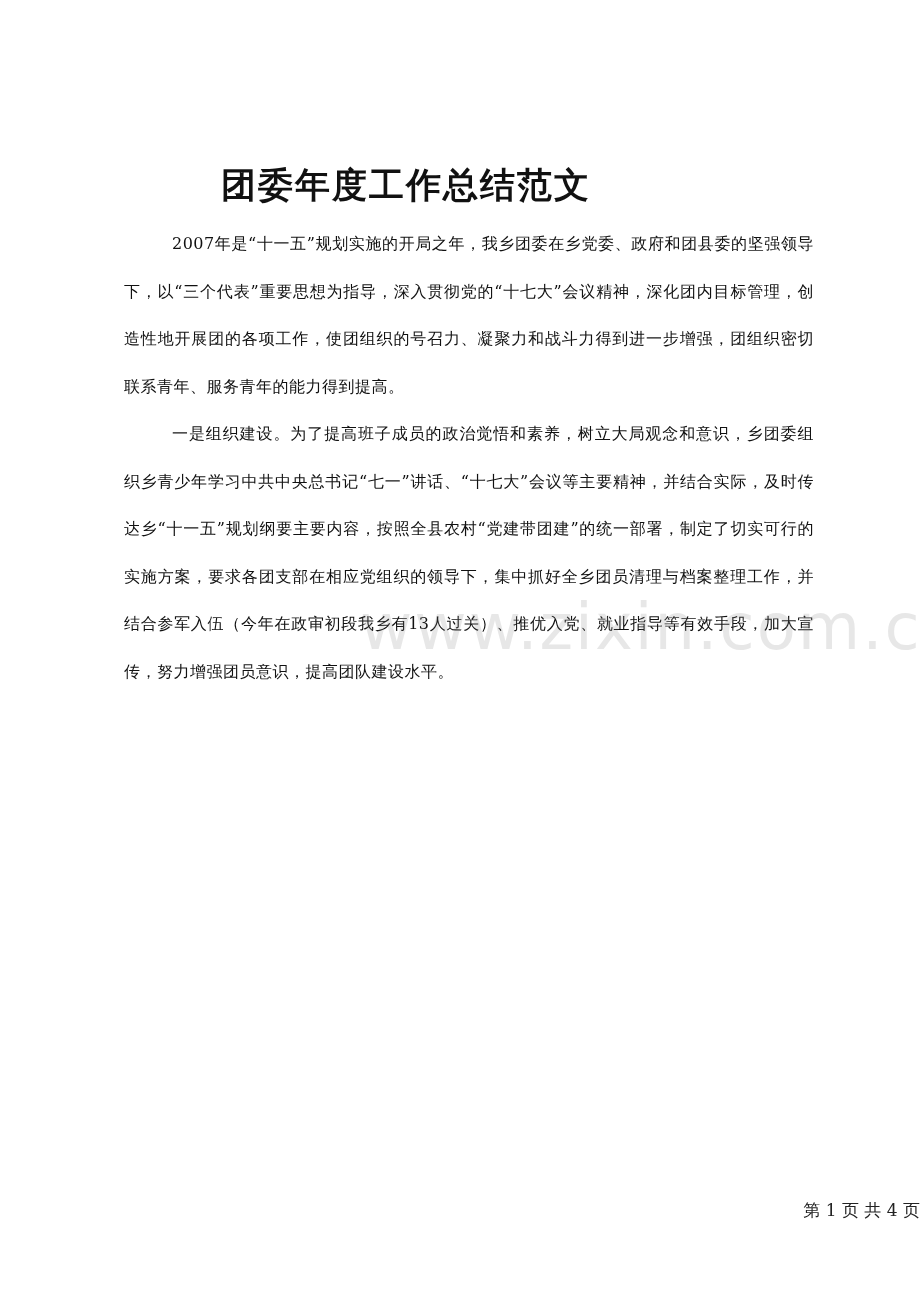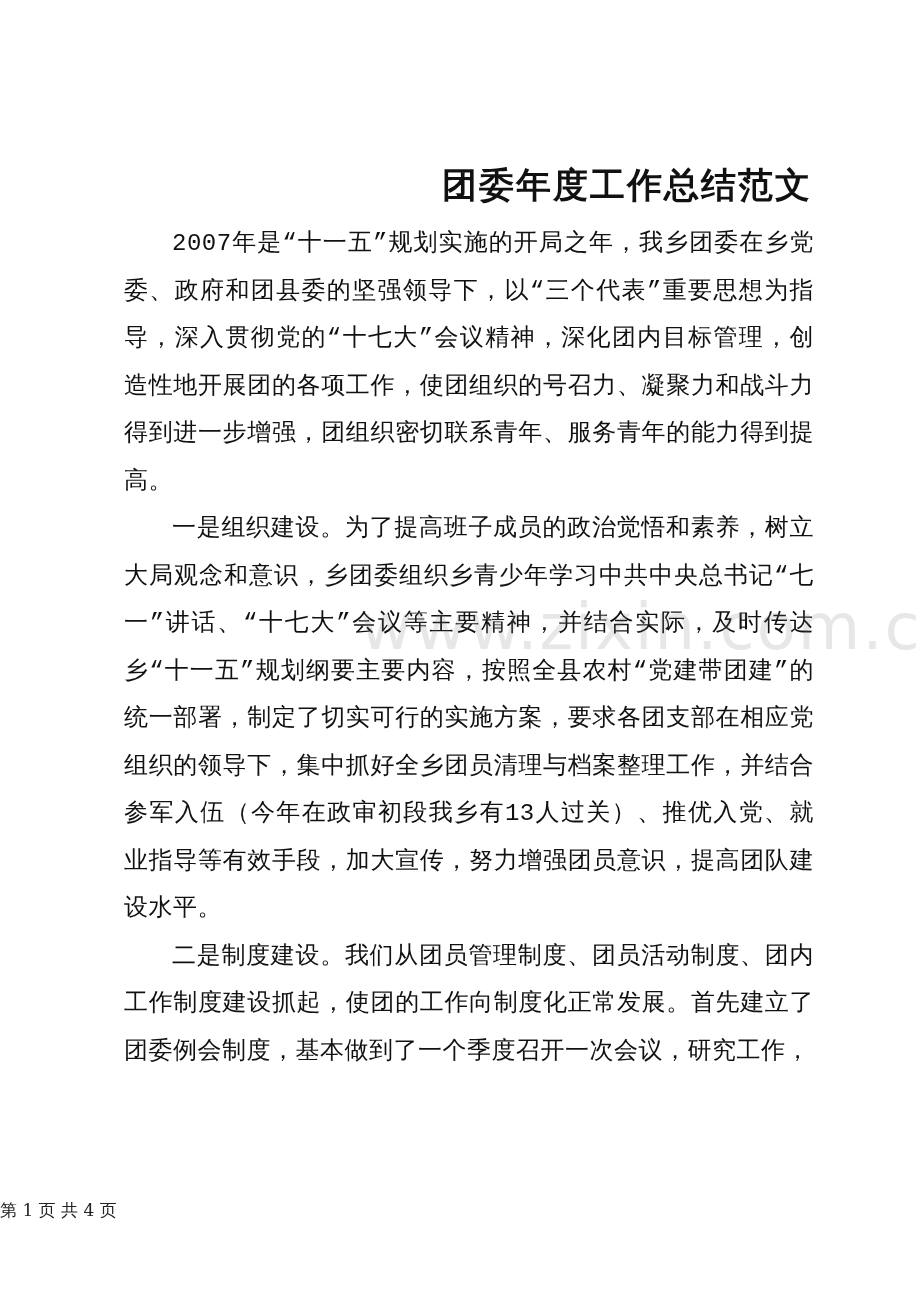--- a/index.html
+++ b/index.html
@@ -1,32 +1,31 @@
 <!DOCTYPE html>
 <html><head>
   <meta charset="utf-8">
   <style>
     html, body { margin: 0; padding: 0; background: #ffffff; }
     body { width: 920px; height: 1302px; position: relative; overflow: hidden; font-family: "DejaVu Serif", "Liberation Serif", serif; color: #111; }
     .page { position: absolute; left: 0; top: 0; width: 920px; height: 1302px; background: #fff; }
-    .title { position: absolute; left: 0; top: 162px; width: 812px; text-align: right; font-family: "DejaVu Sans", "Liberation Sans", sans-serif; font-size: 35px; font-weight: bold; letter-spacing: 2px; color: #111; line-height: 46px; }
+    .title { position: absolute; left: 0; top: 162px; width: 812px; text-align: center; font-family: "DejaVu Sans", "Liberation Sans", sans-serif; font-size: 35px; font-weight: bold; letter-spacing: 2px; color: #111; line-height: 46px; }
     .body-text { position: absolute; left: 124px; top: 220px; width: 690px; }
-    .para { margin: 0; font-size: 24px; line-height: 47.5px; text-align: justify; text-align-last: left; letter-spacing: 0.5px; font-family: Liberation Mono, monospace; }
+    .para { margin: 0; font-size: 16px; line-height: 47.5px; text-align: justify; text-align-last: left; letter-spacing: 0.5px; }
     .indent { text-indent: 48px; }
     .watermark { position: absolute; left: 360px; top: 590px; font-family: "DejaVu Sans", "Liberation Sans", sans-serif; font-size: 64px; color: rgba(120,120,120,0.18); letter-spacing: 2px; pointer-events: none; white-space: nowrap; }
-    .footer { position: absolute; left: 0; top: 1199px; width: 920px; text-align: left; font-size: 17px; color: #222; }
+    .footer { position: absolute; left: 0; top: 1199px; width: 920px; text-align: right; font-size: 17px; color: #222; }
   </style>
 </head>
 <body>
 
 <div class="page">
   <div class="title">团委年度工作总结范文</div>
 
   <div class="body-text">
     <p class="para indent">2007年是“十一五”规划实施的开局之年，我乡团委在乡党委、政府和团县委的坚强领导下，以“三个代表”重要思想为指导，深入贯彻党的“十七大”会议精神，深化团内目标管理，创造性地开展团的各项工作，使团组织的号召力、凝聚力和战斗力得到进一步增强，团组织密切联系青年、服务青年的能力得到提高。</p>
     <p class="para indent">一是组织建设。为了提高班子成员的政治觉悟和素养，树立大局观念和意识，乡团委组织乡青少年学习中共中央总书记“七一”讲话、“十七大”会议等主要精神，并结合实际，及时传达乡“十一五”规划纲要主要内容，按照全县农村“党建带团建”的统一部署，制定了切实可行的实施方案，要求各团支部在相应党组织的领导下，集中抓好全乡团员清理与档案整理工作，并结合参军入伍（今年在政审初段我乡有13人过关）、推优入党、就业指导等有效手段，加大宣传，努力增强团员意识，提高团队建设水平。</p>
-    <p class="para indent">二是制度建设。我们从团员管理制度、团员活动制度、团内工作制度建设抓起，使团的工作向制度化正常发展。首先建立了团委例会制度，基本做到了一个季度召开一次会议，研究工作，</p>
   </div>
 
   <div class="watermark">www.zixin.com.cn</div>
 
   <div class="footer">第 1 页  共 4 页</div>
 </div>
 
 </body></html>

